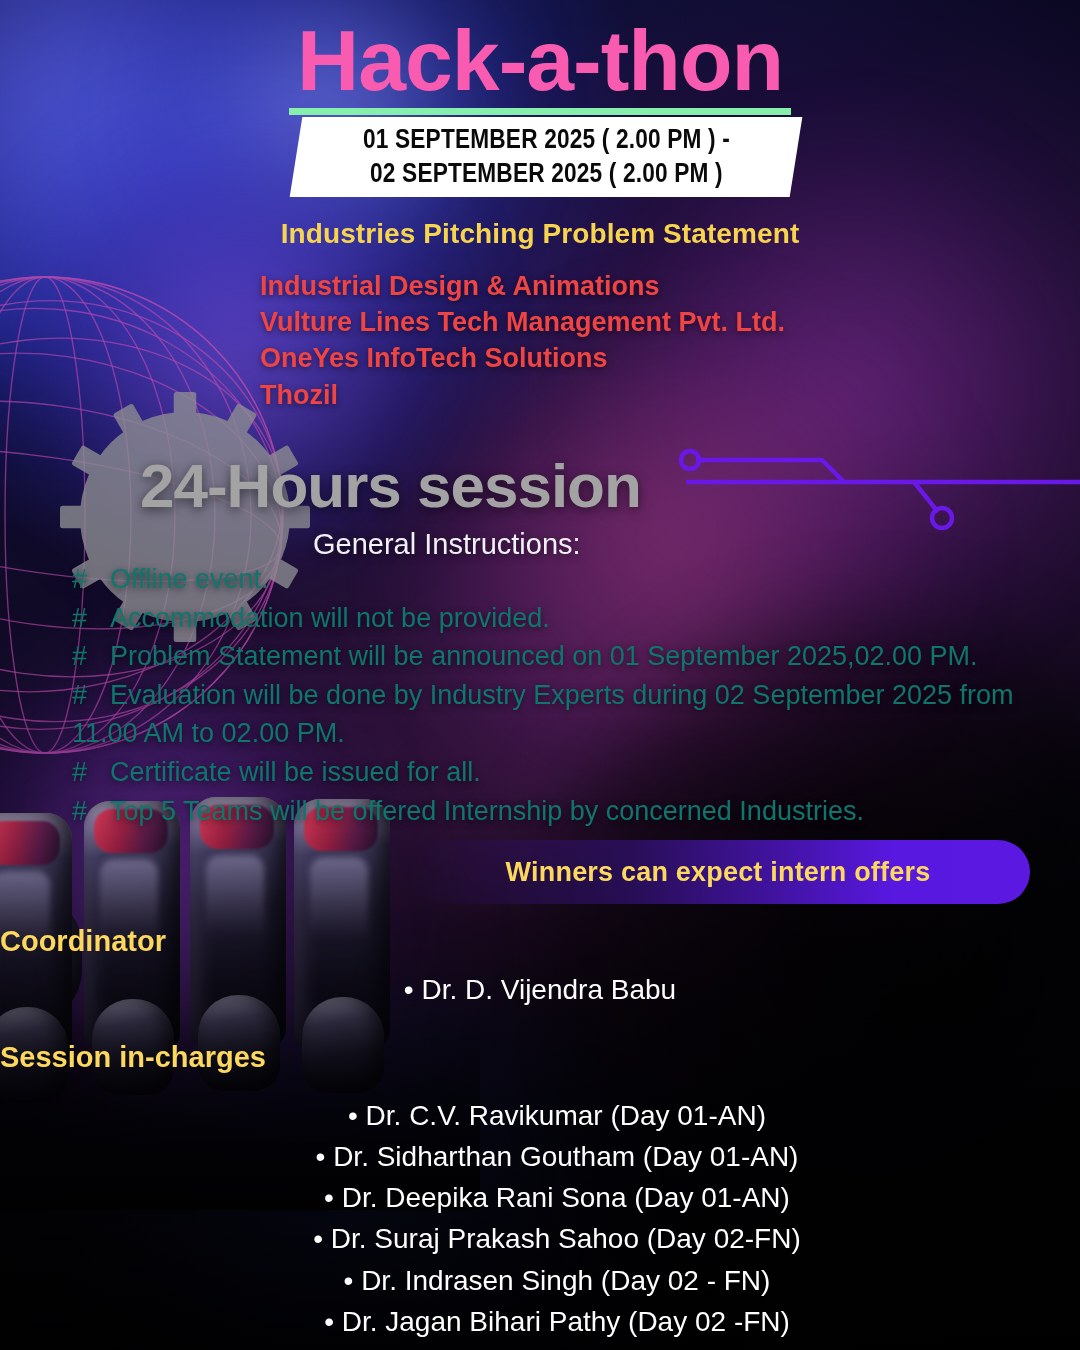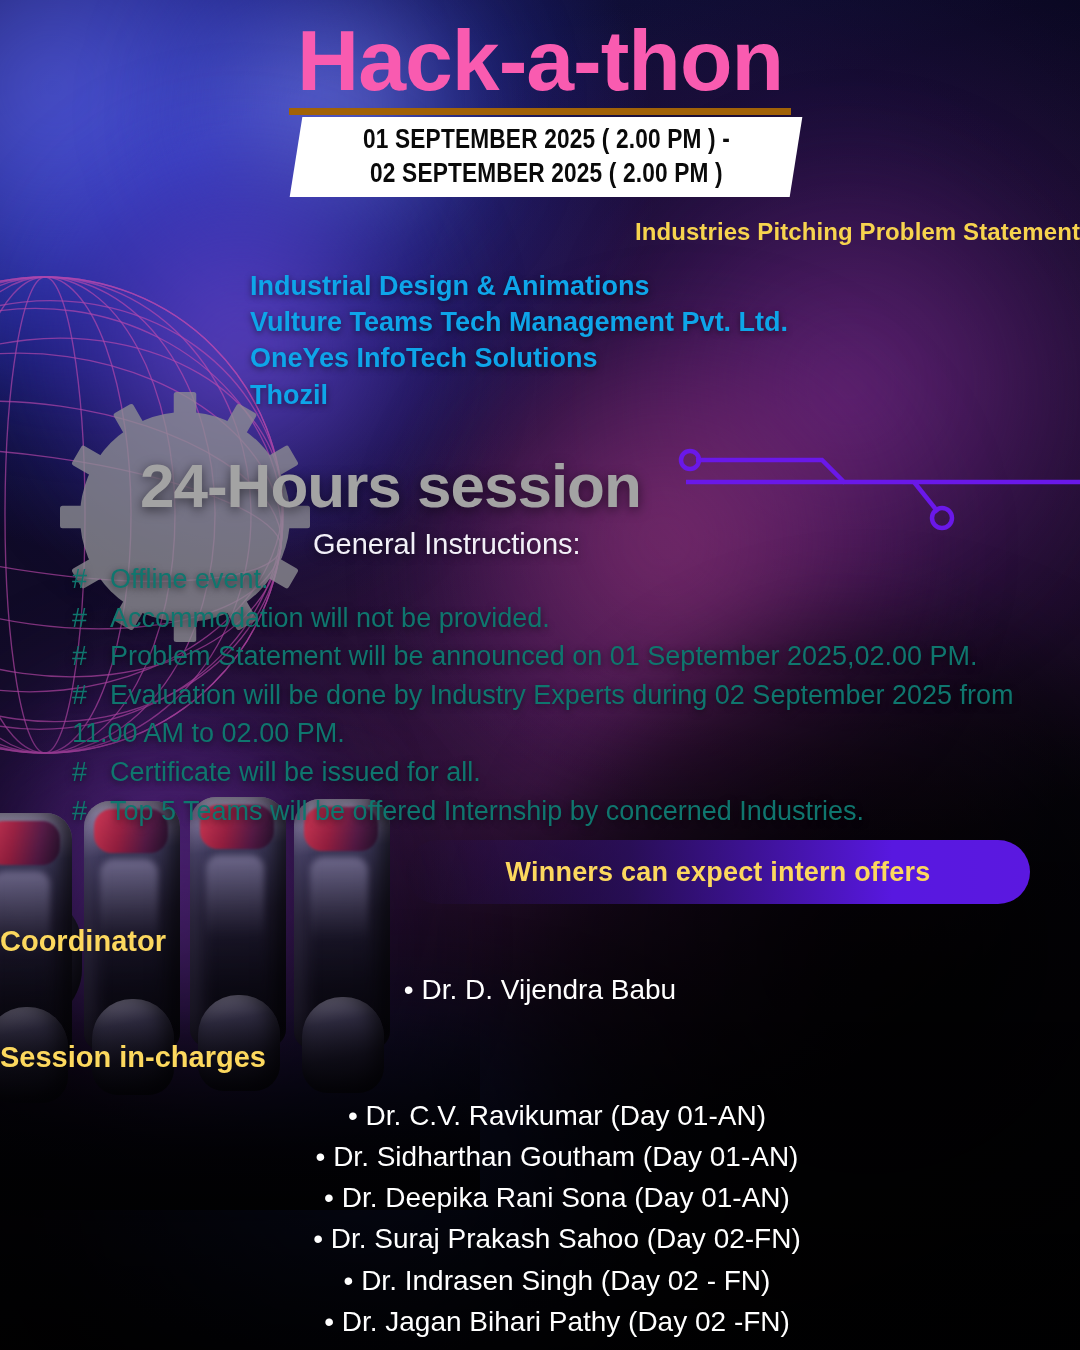--- a/index.html
+++ b/index.html
@@ -107,21 +107,21 @@
   .circuit svg{display:block;overflow:visible;}
 
   
   .content{position:absolute;inset:0;}
 
   .title-wrap{position:absolute;left:0;right:0;top:20px;text-align:center;}
   .title{
     display:inline-block;
     font-size:86px;line-height:.95;font-weight:700;letter-spacing:-1px;
     color:#f95bb0;
-    border-bottom:7px solid #a16207;
+    border-bottom:7px solid #86efac;
     padding:0 8px 6px 8px;
   }
 
   .date-banner{
     position:absolute;left:296px;top:117px;width:500px;height:80px;
     background:#ffffff;
     transform:skewX(-9deg);
     display:flex;align-items:center;justify-content:center;
   }
   .date-inner{
@@ -130,27 +130,27 @@
     color:#0a0a0a;
     font-weight:700;
     font-size:27px;
     line-height:1.25;
     letter-spacing:.2px;
     transform-origin:center;
   }
   .date-inner span{display:block;transform:scaleX(.84);}
 
   .pitch-head{
-    position:absolute;left:0;right:0;top:218px;text-align:right;
-    color:#f7d44e;font-size:24px;font-weight:700;letter-spacing:.1px;
+    position:absolute;left:0;right:0;top:218px;text-align:center;
+    color:#f7d44e;font-size:28px;font-weight:700;letter-spacing:.1px;
   }
 
   .industries{
-    position:absolute;left:250px;top:268px;
-    color:#0ea5e9;font-size:27px;font-weight:700;line-height:1.34;
+    position:absolute;left:260px;top:268px;
+    color:#ef4444;font-size:27px;font-weight:700;line-height:1.34;
     text-shadow:0 2px 6px rgba(0,0,0,.5);
   }
 
   .hours{
     position:absolute;left:140px;top:450px;
     color:#a3a3a3;font-size:62px;font-weight:700;letter-spacing:-1px;
     text-shadow:0 3px 12px rgba(0,0,0,.55);
   }
 
   .gen-head{
@@ -297,21 +297,21 @@
       <div class="date-inner">
         <span>01 SEPTEMBER 2025 ( 2.00 PM ) -</span>
         <span>02 SEPTEMBER 2025 ( 2.00 PM )</span>
       </div>
     </div>
 
     <div class="pitch-head">Industries Pitching Problem Statement</div>
 
     <div class="industries">
       <div>Industrial Design &amp; Animations</div>
-      <div>Vulture Teams Tech Management Pvt. Ltd.</div>
+      <div>Vulture Lines Tech Management Pvt. Ltd.</div>
       <div>OneYes InfoTech Solutions</div>
       <div>Thozil</div>
     </div>
 
     <div class="hours">24-Hours session</div>
 
     <div class="gen-head">General Instructions:</div>
 
     <div class="instructions">
       <div class="li"><span class="hashmark">#</span><span>Offline event.</span></div>

